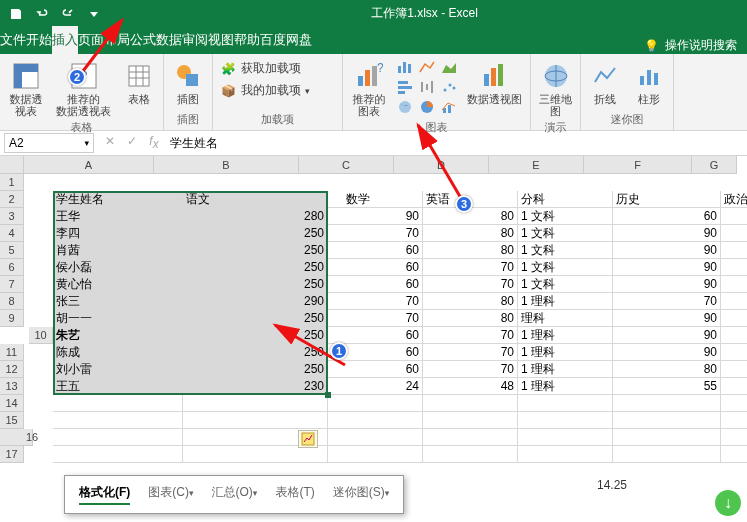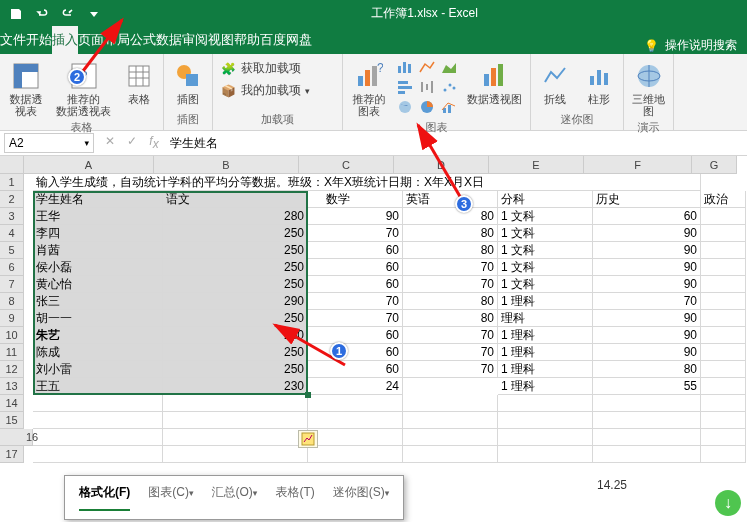--- a/index.html
+++ b/index.html
@@ -44,21 +44,21 @@
 .grid-body { position: relative; }
 .cell { position:absolute; border-right:1px solid #d8d8d8; border-bottom:1px solid #d8d8d8; padding:0 3px; font-size:12px; display:flex; align-items:center; overflow:hidden; white-space:nowrap; }
 .cell.num { justify-content:flex-end; }
 .cell.sel { background:#d9d9d9; }
 .sel-border { position:absolute; border:2px solid #217346; pointer-events:none; }
 .sel-handle { position:absolute; width:6px; height:6px; background:#217346; }
 
 .quick-tag { position:absolute; width:20px;height:18px; background:#fffbe6; border:1px solid #bba; display:flex;align-items:center;justify-content:center; cursor:pointer; font-size:10px; }
 
 .bottom-gallery { position:absolute; left:64px; top:475px; background:#fff; border:1px solid #999; box-shadow:2px 2px 6px rgba(0,0,0,.3); display:flex; gap:18px; padding:8px 14px; }
-.bg-tab { font-size:12px; color:#666; cursor:pointer; padding-bottom:8px; }
+.bg-tab { font-size:12px; color:#666; cursor:pointer; padding-bottom:2px; }
 .bg-tab.active { color:#000; font-weight:bold; border-bottom:2px solid #1a7f37; }
 .caret { font-size:9px; }
 
 .arrow-red { position:absolute; pointer-events:none; }
 .badge-num { position:absolute; width:18px;height:18px;border-radius:50%;background:#2d6cdf;color:#fff;border:2px solid #fff;box-shadow:0 0 2px rgba(0,0,0,.5);display:flex;align-items:center;justify-content:center;font-size:11px;font-weight:bold;pointer-events:none; }
 
 .watermark { position:absolute; right:6px; bottom:6px; display:flex; align-items:center; gap:4px; opacity:.9; pointer-events:none; }
 .wm-logo { width:26px;height:26px;border-radius:50%;background:#3dbf3d;display:flex;align-items:center;justify-content:center;color:#fff;font-size:16px;font-weight:bold; }
 .wm-text { font-size:15px; color:#3dbf3d; font-weight:bold; letter-spacing:1px; }
 .wm-sub { font-size:10px; color:#999; letter-spacing:2px; display:block; }
@@ -267,55 +267,55 @@
         <div class="lbl">数据透视图</div>
       </div>
     </div>
     <div class="ribbon-group-label">图表</div>
   </div>
 
   <div class="ribbon-group">
     <div class="ribbon-group-content">
       <div class="ribbon-btn">
         <div class="icon-box">
+            <svg width="28" height="28">
+              <circle cx="14" cy="14" r="11" fill="#a5c8e4"></circle>
+              <ellipse cx="14" cy="14" rx="11" ry="5" fill="none" stroke="#4f81bd"></ellipse>
+              <line x1="14" y1="3" x2="14" y2="25" stroke="#4f81bd"></line>
+            </svg>
+          </div>
+        <div class="lbl" style="white-space:pre">三维地
+图</div>
+      </div>
+    </div>
+    <div class="ribbon-group-label">演示</div>
+  </div>
+
+  <div class="ribbon-group">
+    <div class="ribbon-group-content">
+      <div class="ribbon-btn">
+        <div class="icon-box">
             <svg width="24" height="24">
               <polyline points="2,18 8,8 14,14 22,4" fill="none" stroke="#5b9bd5" stroke-width="2"></polyline>
             </svg>
           </div>
         <div class="lbl">折线</div>
       </div>
       <div class="ribbon-btn">
         <div class="icon-box">
             <svg width="24" height="24">
               <rect x="3" y="12" width="4" height="9" fill="#5b9bd5"></rect>
               <rect x="10" y="6" width="4" height="15" fill="#5b9bd5"></rect>
               <rect x="17" y="9" width="4" height="12" fill="#5b9bd5"></rect>
             </svg>
           </div>
         <div class="lbl">柱形</div>
       </div>
     </div>
     <div class="ribbon-group-label">迷你图</div>
-  </div>
-
-  <div class="ribbon-group">
-    <div class="ribbon-group-content">
-      <div class="ribbon-btn">
-        <div class="icon-box">
-            <svg width="28" height="28">
-              <circle cx="14" cy="14" r="11" fill="#a5c8e4"></circle>
-              <ellipse cx="14" cy="14" rx="11" ry="5" fill="none" stroke="#4f81bd"></ellipse>
-              <line x1="14" y1="3" x2="14" y2="25" stroke="#4f81bd"></line>
-            </svg>
-          </div>
-        <div class="lbl" style="white-space:pre">三维地
-图</div>
-      </div>
-    </div>
-    <div class="ribbon-group-label">演示</div>
   </div>
 </div>
 
 <div class="namebox-bar">
   <div class="namebox">
       <span>A2</span>
       <span class="caret">▾</span>
     </div>
   <div class="fx-btns">
     <div class="fx-btn">✕</div>
@@ -341,31 +341,30 @@
   <div class="row-headers" id="rowhdrs">
       <div class="row-h" style="height: 17px;">1</div>
       <div class="row-h" style="height: 17px;">2</div>
       <div class="row-h" style="height: 17px;">3</div>
       <div class="row-h" style="height: 17px;">4</div>
       <div class="row-h" style="height: 17px;">5</div>
       <div class="row-h" style="height: 17px;">6</div>
       <div class="row-h" style="height: 17px;">7</div>
       <div class="row-h" style="height: 17px;">8</div>
       <div class="row-h" style="height: 17px;">9</div>
-      <div class="row-h" style="height: 17px;">10</div>
+      <div class="row-h" style="height: 17px; margin-left: 29px;">10</div>
       <div class="row-h" style="height: 17px;">11</div>
       <div class="row-h" style="height: 17px;">12</div>
       <div class="row-h" style="height: 17px;">13</div>
       <div class="row-h" style="height: 17px;">14</div>
       <div class="row-h" style="height: 17px;">15</div>
       <div class="row-h" style="height: 17px; padding-left: 32px;">16</div>
       <div class="row-h" style="height: 17px;">17</div>
     </div>
   <div class="grid-body" id="grid" style="flex:1">
-      <div class="cell " style="left: 0px; top: 0px; width: 668px; height: 17px;">输入学生成绩，自动统计学科的平均分等数据。班级：X年X班统计日期：X年X月X日</div>
       <div class="cell sel" style="left: 0px; top: 17px; width: 130px; height: 17px;">学生姓名</div>
       <div class="cell sel" style="left: 130px; top: 17px; width: 145px; height: 17px;">语文</div>
       <div class="cell " style="left: 275px; top: 17px; width: 95px; height: 17px; padding-left: 18px;">数学</div>
       <div class="cell " style="left: 370px; top: 17px; width: 95px; height: 17px;">英语</div>
       <div class="cell " style="left: 560px; top: 17px; width: 108px; height: 17px;">历史</div>
       <div class="cell " style="left: 465px; top: 17px; width: 95px; height: 17px;">分科</div>
       <div class="cell " style="left: 668px; top: 17px; width: 45px; height: 17px;">政治</div>
       <div class="cell sel " style="left: 0px; top: 34px; width: 130px; height: 17px;">王华</div>
       <div class="cell sel num" style="left: 130px; top: 34px; width: 145px; height: 17px;">280</div>
       <div class="cell num" style="left: 275px; top: 34px; width: 95px; height: 17px;">90</div>
@@ -432,20 +431,21 @@
       <div class="cell sel " style="left: 0px; top: 187px; width: 130px; height: 17px;">刘小雷</div>
       <div class="cell sel num" style="left: 130px; top: 187px; width: 145px; height: 17px;">250</div>
       <div class="cell num" style="left: 275px; top: 187px; width: 95px; height: 17px;">60</div>
       <div class="cell num" style="left: 370px; top: 187px; width: 95px; height: 17px;">70</div>
       <div class="cell " style="left: 465px; top: 187px; width: 95px; height: 17px;">1 理科</div>
       <div class="cell num" style="left: 560px; top: 187px; width: 108px; height: 17px;">80</div>
       <div class="cell " style="left: 668px; top: 187px; width: 45px; height: 17px;"></div>
       <div class="cell sel " style="left: 0px; top: 204px; width: 130px; height: 17px;">王五</div>
       <div class="cell sel num" style="left: 130px; top: 204px; width: 145px; height: 17px;">230</div>
       <div class="cell num" style="left: 275px; top: 204px; width: 95px; height: 17px;">24</div>
+      <div class="cell num" style="left: 370px; top: 204px; width: 95px; height: 17px;">48</div>
       <div class="cell " style="left: 465px; top: 204px; width: 95px; height: 17px;">1 理科</div>
       <div class="cell num" style="left: 560px; top: 204px; width: 108px; height: 17px;">55</div>
       <div class="cell " style="left: 668px; top: 204px; width: 45px; height: 17px;"></div>
       <div class="cell " style="left: 0px; top: 221px; width: 130px; height: 17px;"></div>
       <div class="cell " style="left: 130px; top: 221px; width: 145px; height: 17px;"></div>
       <div class="cell " style="left: 275px; top: 221px; width: 95px; height: 17px;"></div>
       <div class="cell " style="left: 370px; top: 221px; width: 95px; height: 17px;"></div>
       <div class="cell " style="left: 465px; top: 221px; width: 95px; height: 17px;"></div>
       <div class="cell " style="left: 560px; top: 221px; width: 108px; height: 17px;"></div>
       <div class="cell " style="left: 668px; top: 221px; width: 45px; height: 17px;"></div>

